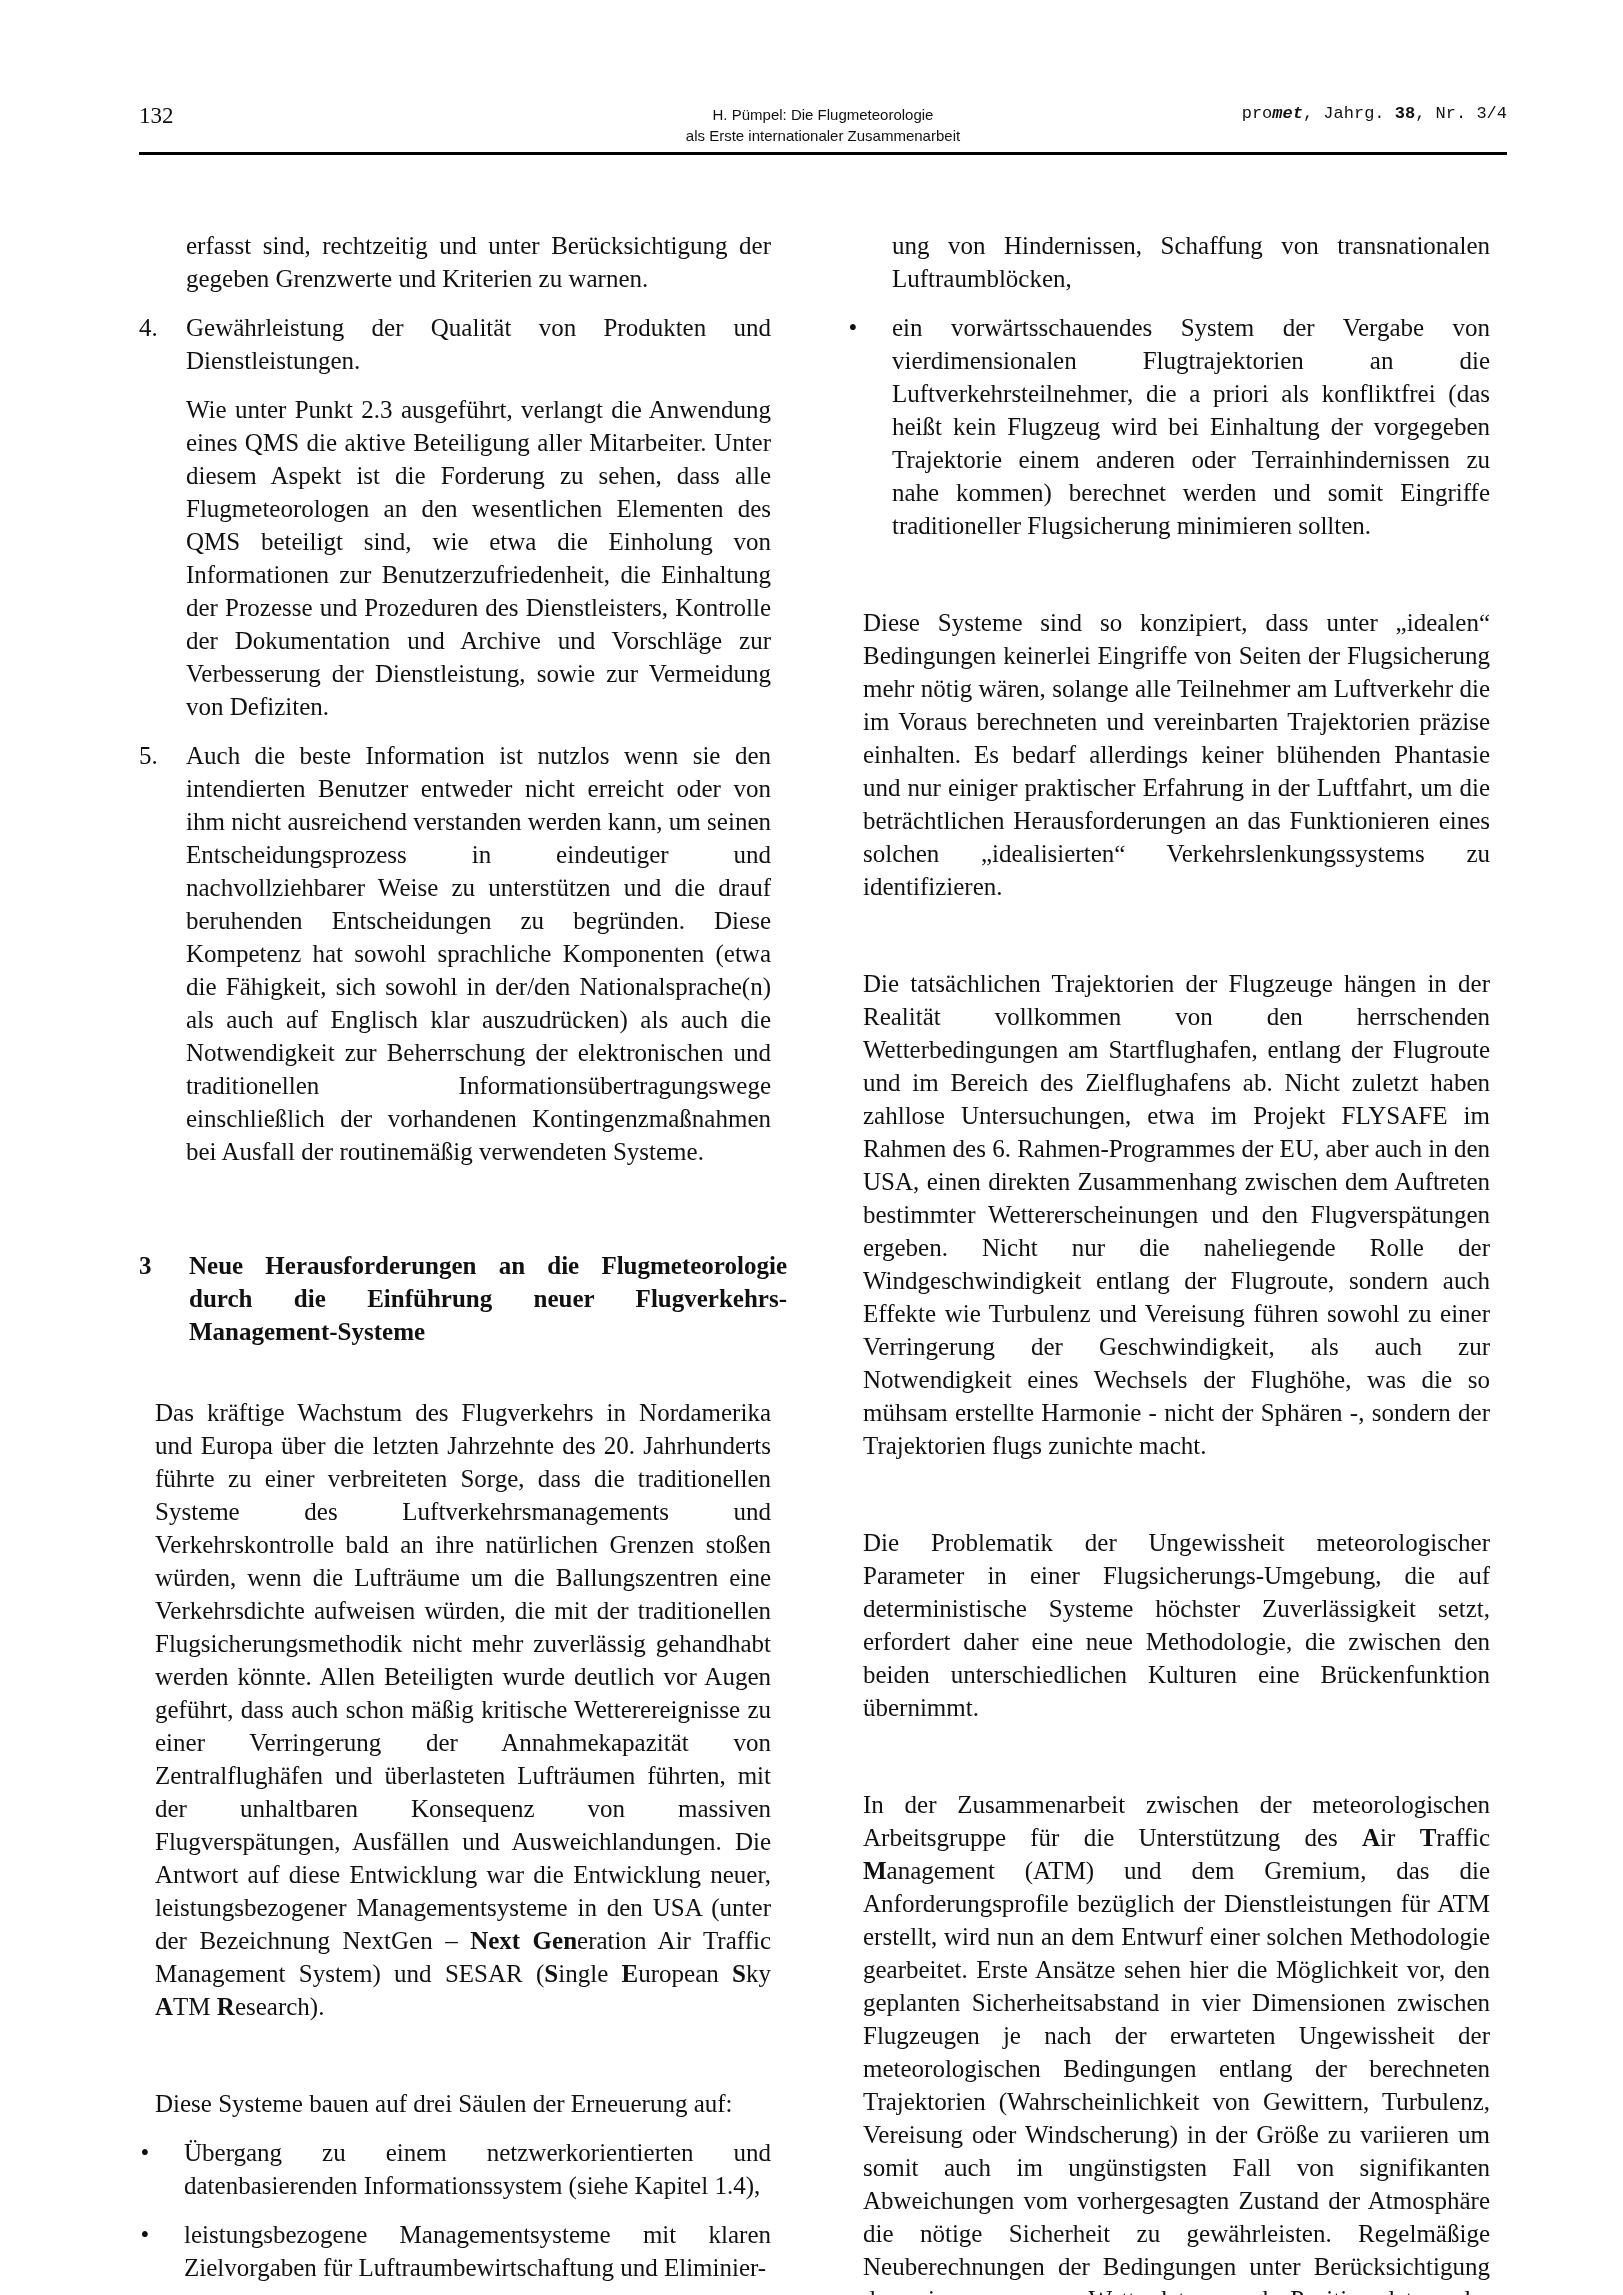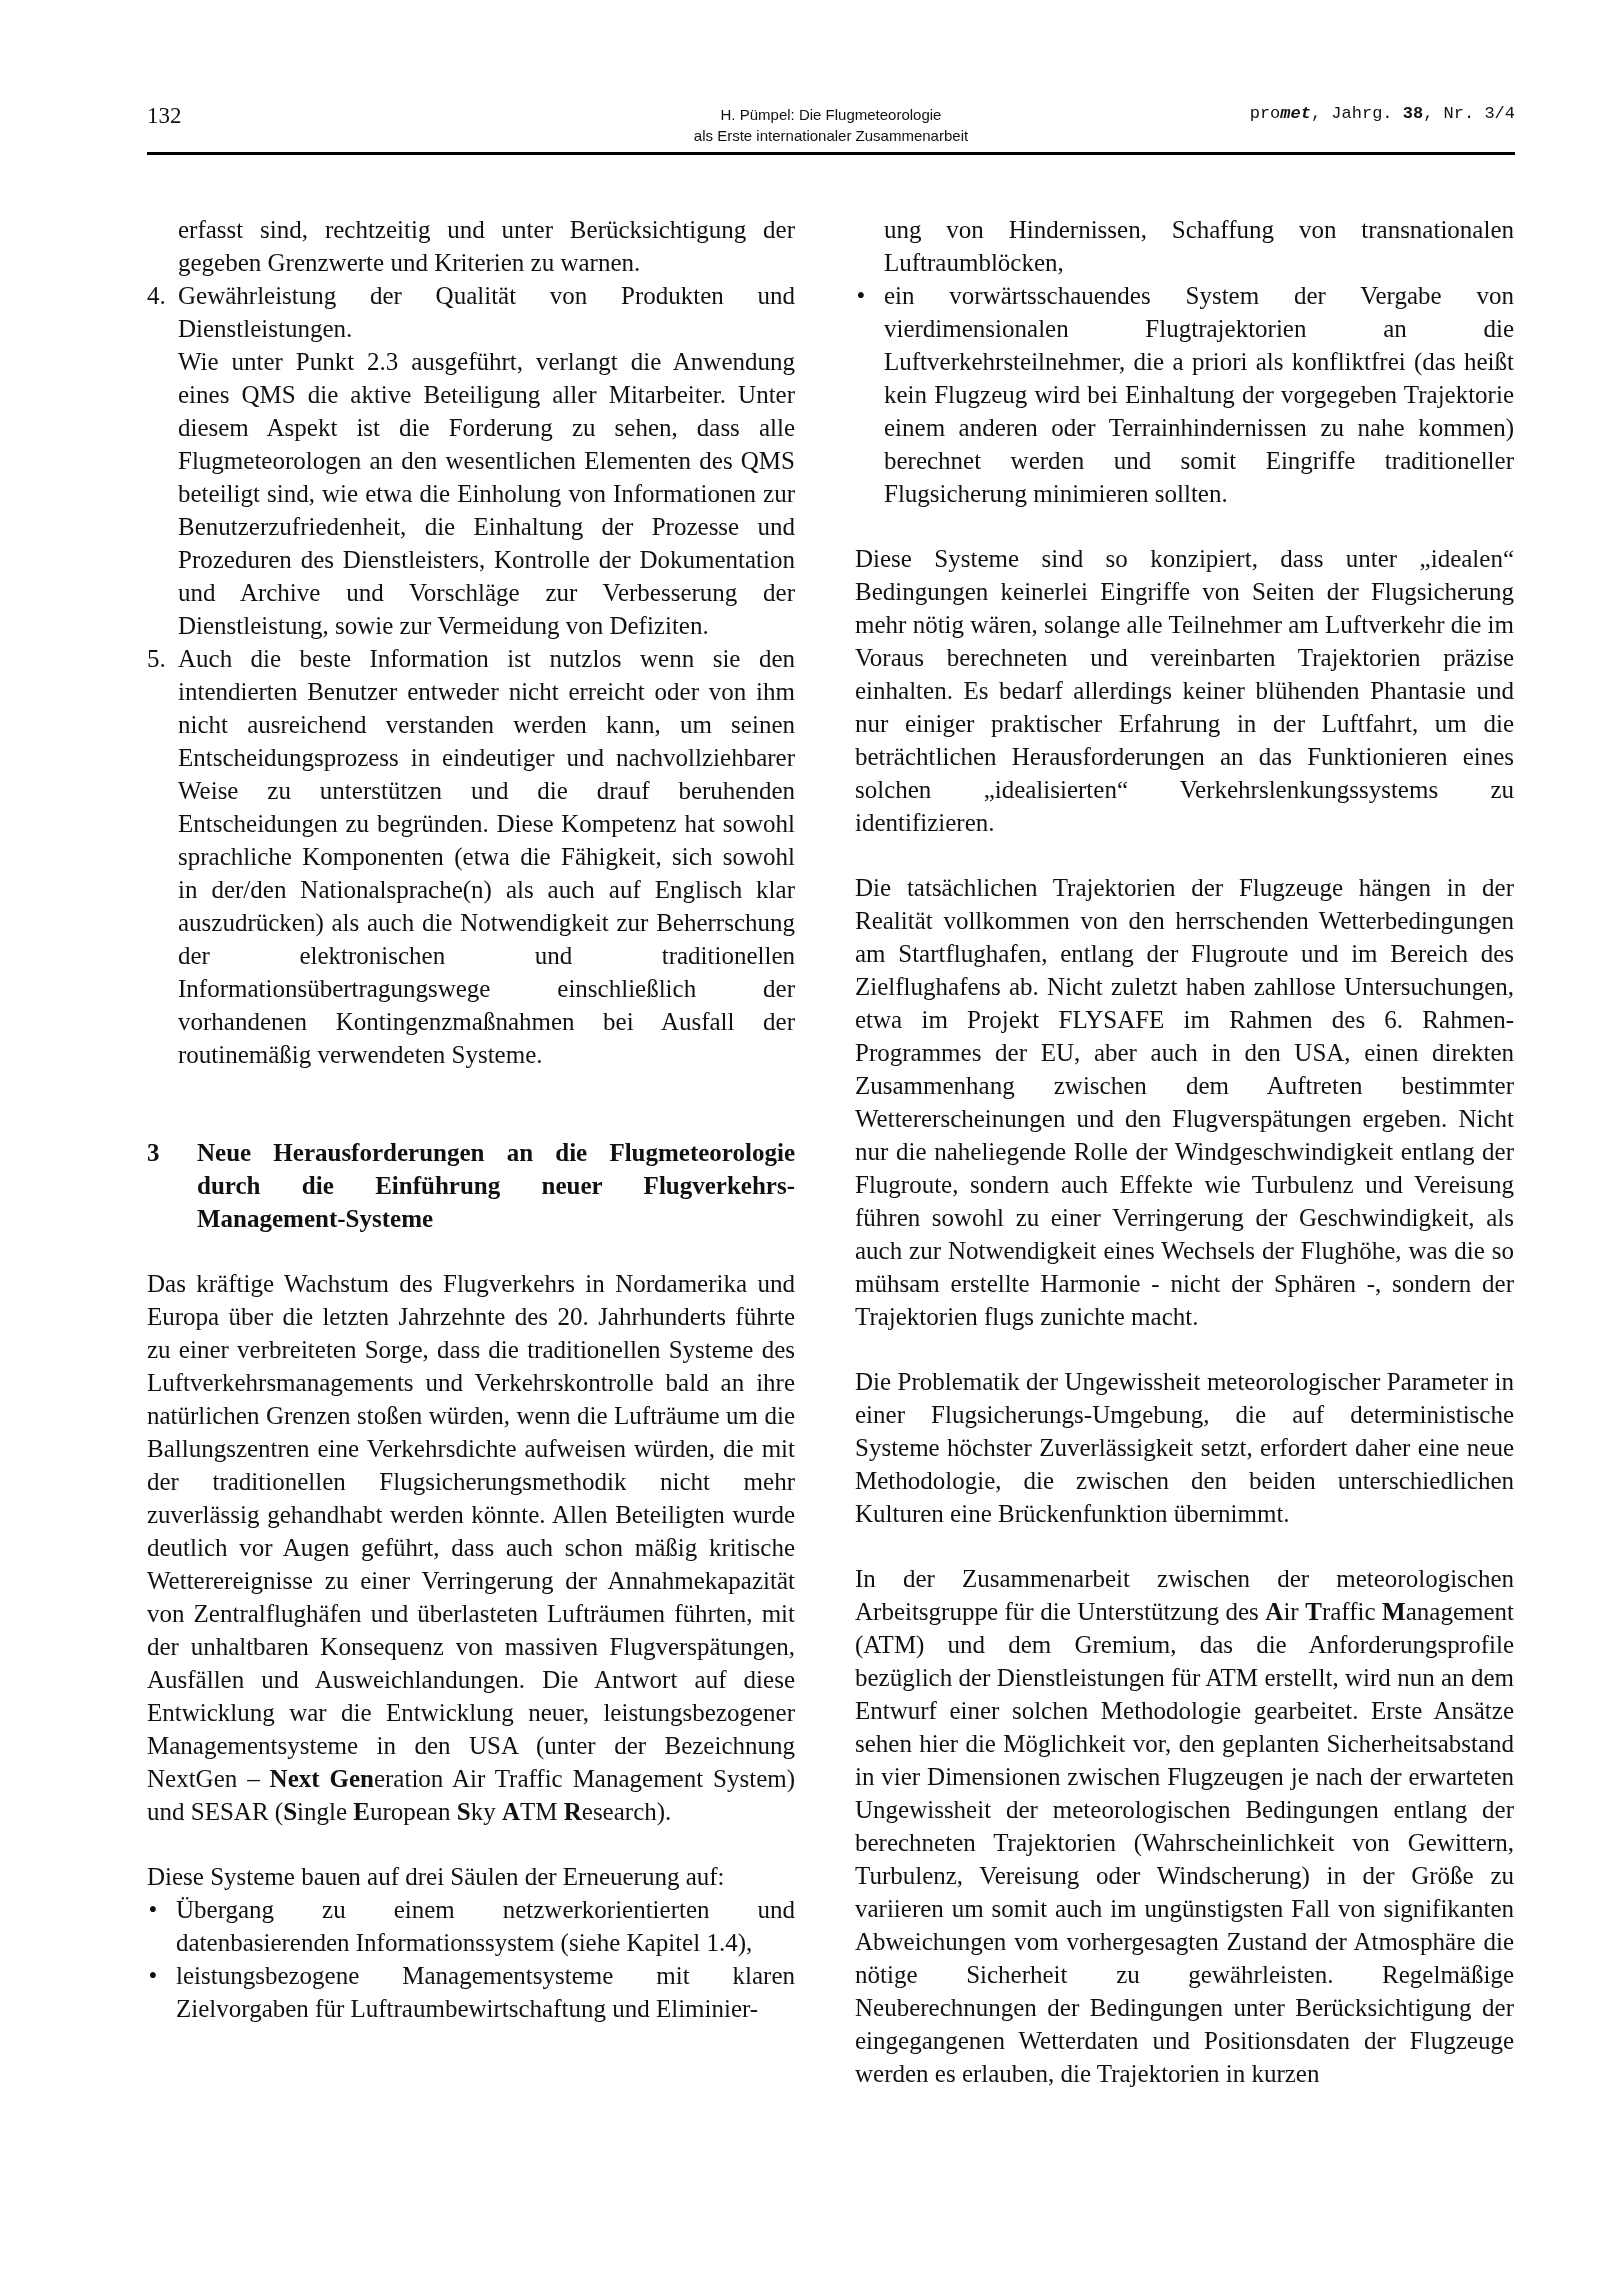--- a/index.html
+++ b/index.html
@@ -1,32 +1,32 @@
 <!DOCTYPE html>
 <html style="font-size:13px"><head>
 <meta charset="utf-8">
 <style>
   html, body { margin: 0; padding: 0; background: #ffffff; }
   body { width: 1624px; height: 2295px; position: relative; overflow: hidden; color: #111; }
-  .page { position: absolute; left: 8px; top: 0; width: 1412px; height: 2295px; }
+  .page { position: absolute; left: 0; top: 0; width: 1412px; height: 2295px; }
 
   
   .hdr { position: absolute; left: 139px; top: 101px; width: 1368px; height: 49px; }
   .hdr-page { position: absolute; left: 0; top: 1.6px; font-family: "Liberation Serif", serif; font-size: 23px; }
   .hdr-title { position: absolute; left: 0; right: 0; top: 3.2px; text-align: center; font-family: "Liberation Sans", sans-serif; font-size: 15px; line-height: 21px; }
   .hdr-journal { position: absolute; right: 0; top: 3.2px; font-family: Liberation Mono, monospace; font-size: 17px; }
   .hdr-journal b.it { font-style: italic; font-weight: bold; }
   .rule { position: absolute; left: 139px; top: 152px; width: 1368px; height: 3.2px; background: #000; }
 
   
   .col { position: absolute; top: 213px; font-family: "Liberation Serif", serif; font-size: 25px; line-height: 33px; text-align: justify; }
   .col-left { left: 139px; width: 648px; }
   .col-right { left: 847px; width: 659px; }
 
-  p { margin: 0; }
+  p { margin: 16px; }
   .gap { height: 32px; }
   .gap-lg { height: 65px; }
 
   .item { position: relative; padding-left: 31px; }
   .item .marker { position: absolute; left: 0; top: 0; }
   .bullet { position: relative; padding-left: 29px; }
   .bullet .marker { position: absolute; left: 1.6px; top: 0; }
   .indent { padding-left: 31px; }
 
   .sec-head { position: relative; padding-left: 50px; font-weight: bold; font-size: 25px; line-height: 33px; text-align: justify; }

